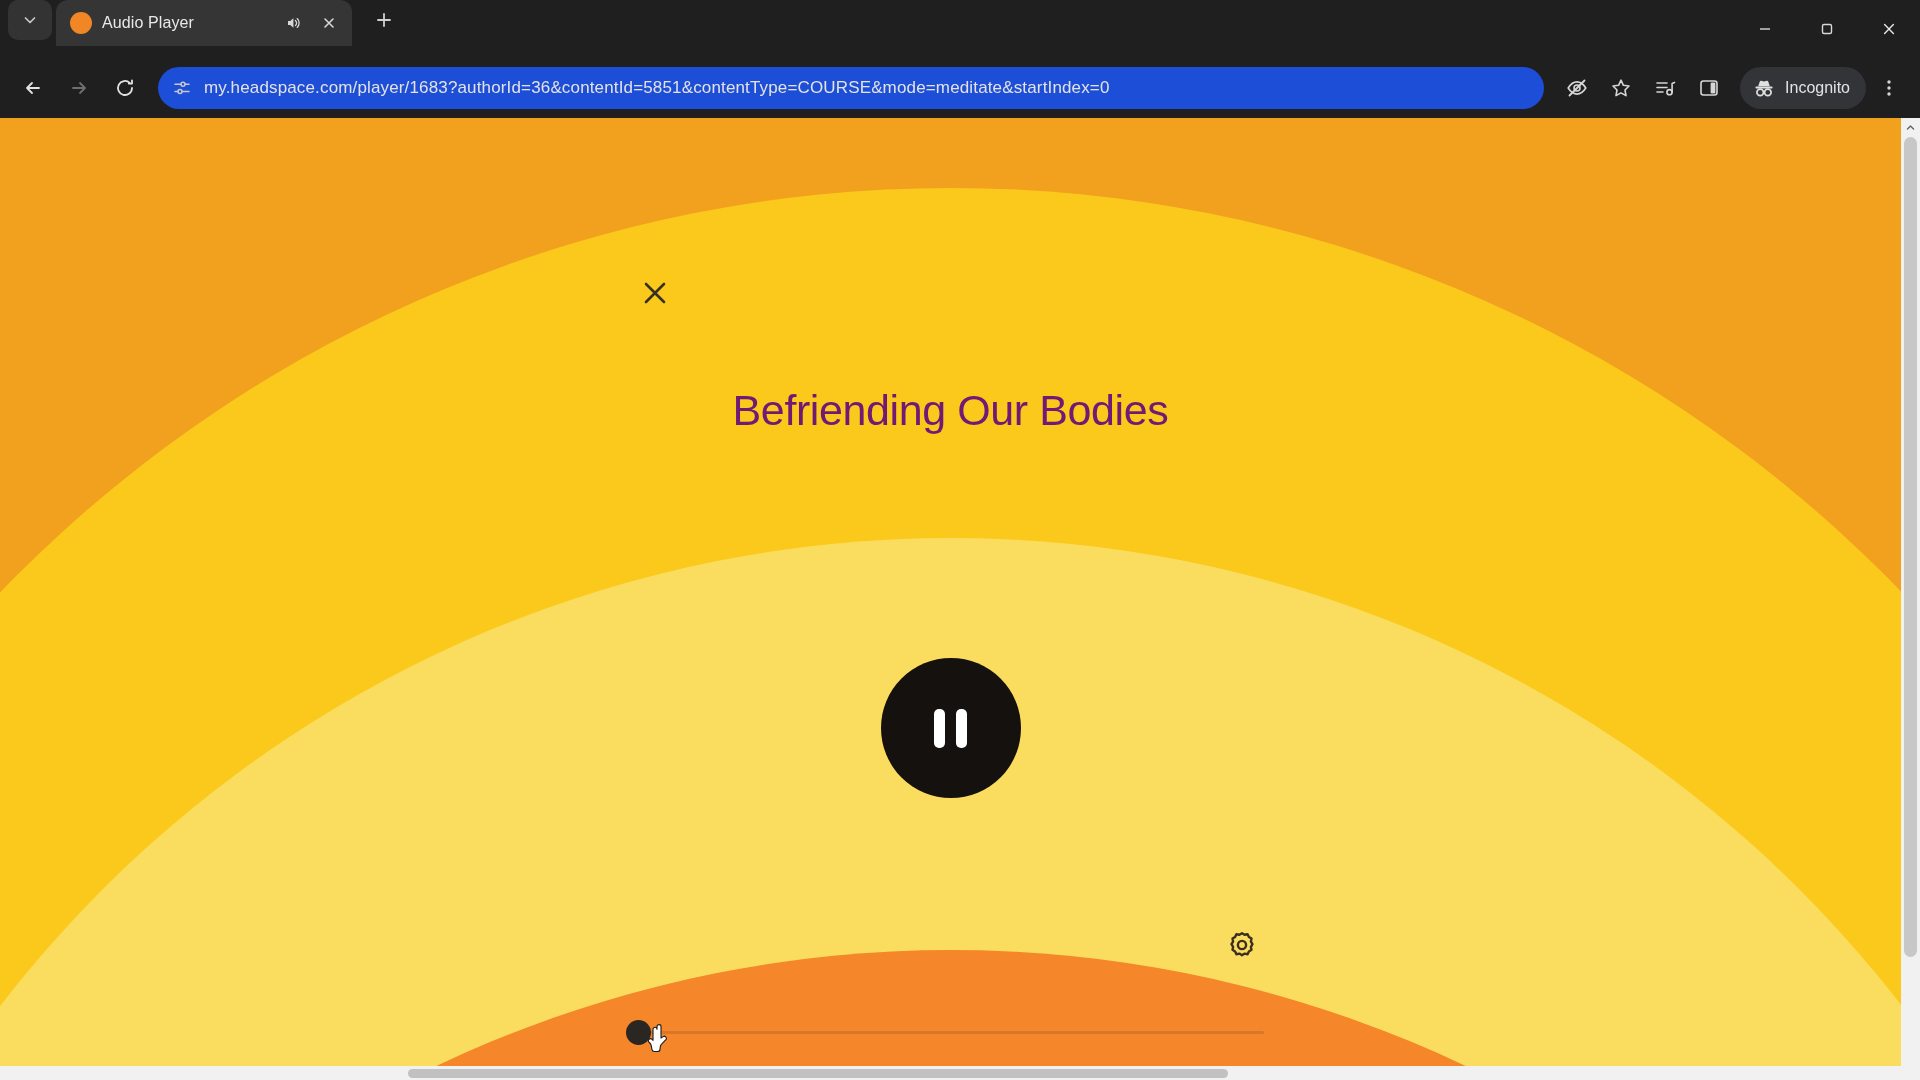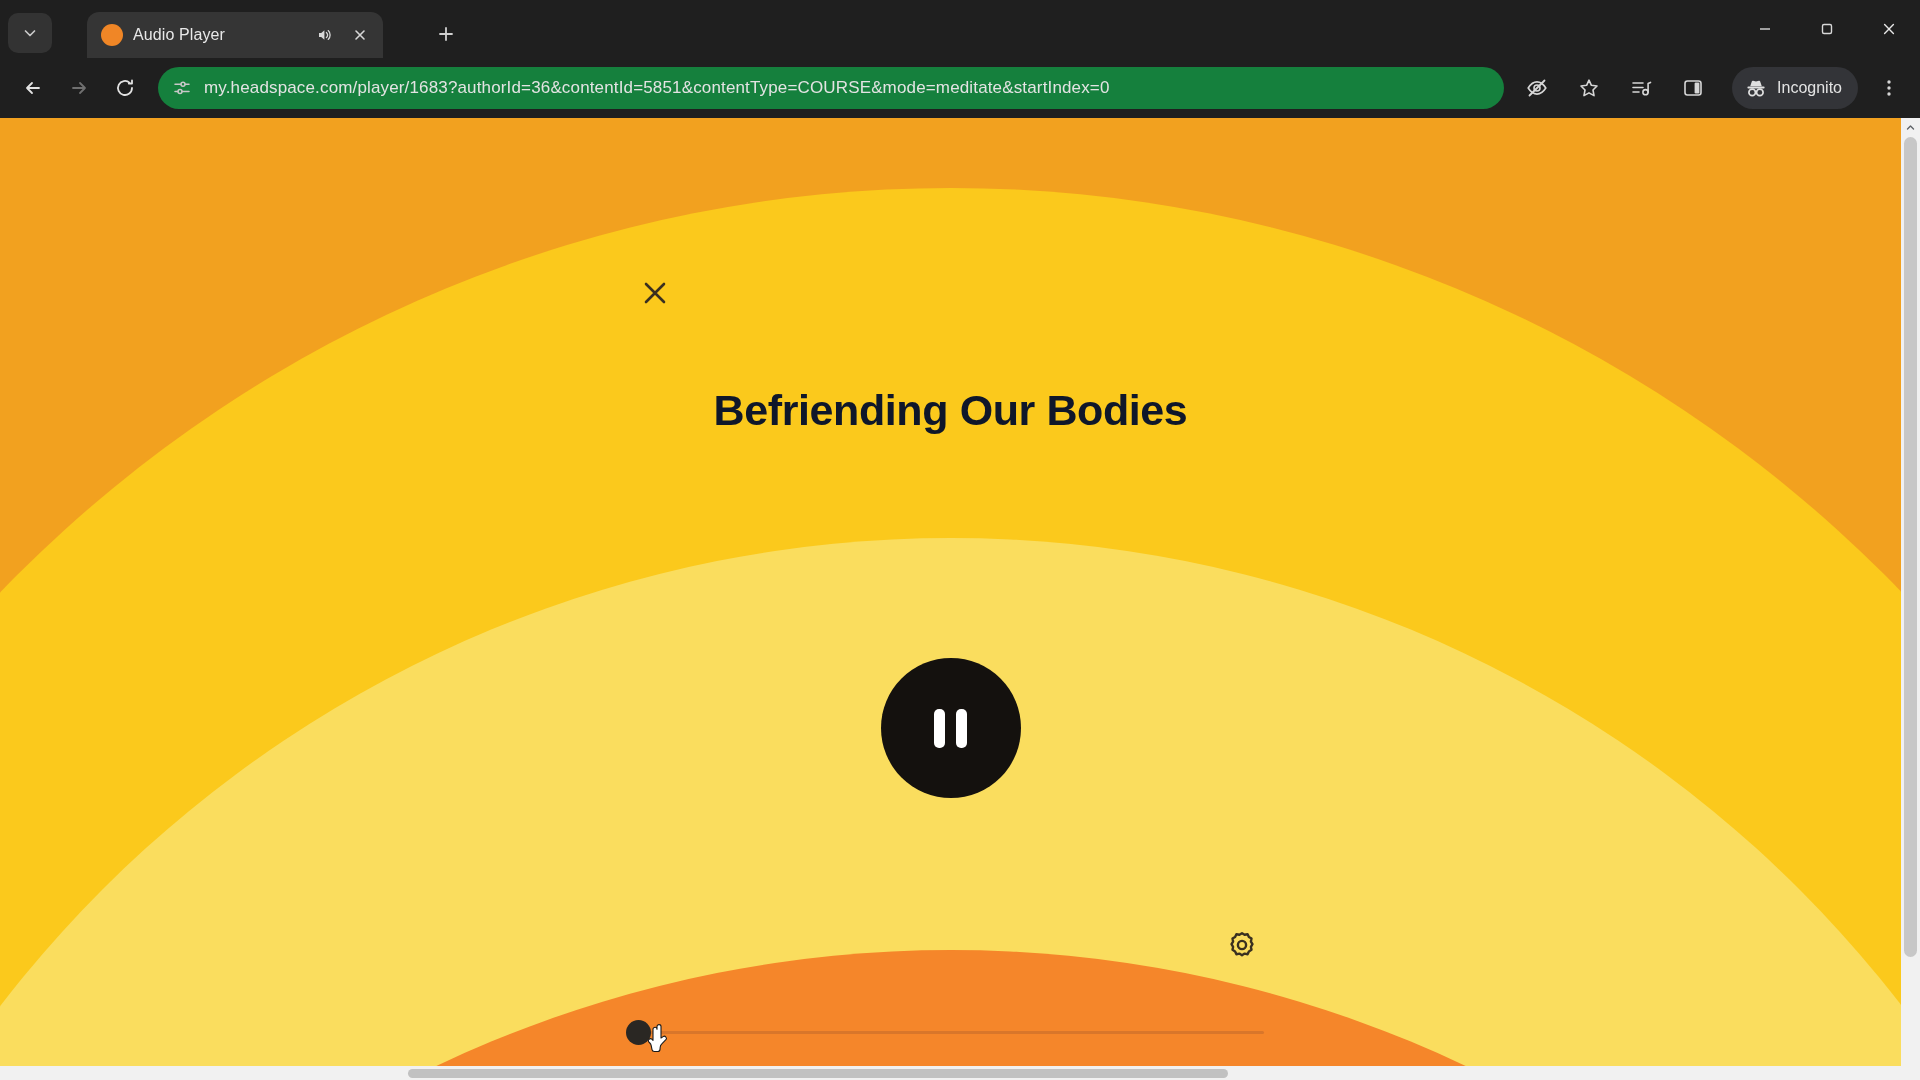--- a/index.html
+++ b/index.html
@@ -8,23 +8,22 @@
     overflow: hidden;
     font-family: "Liberation Sans", sans-serif;
     background: #1f1f1f;
   }
 
   
   .browser { width: 1920px; height: 1080px; display: flex; flex-direction: column; }
 
   .tabstrip {
     height: 58px; background: #1f1f1f;
-    display: flex; align-items: flex-end; padding-left: 8px; position: relative;
+    display: flex; align-items: flex-start; padding-left: 8px; position: relative;
     flex: 0 0 58px;
-    gap: 31px;
   }
   .tablist-btn {
     width: 44px; height: 40px; margin-bottom: 5px; margin-right: 4px;
     border-radius: 10px; background: #333333;
     display: flex; align-items: center; justify-content: center;
   }
   .tablist-btn svg { display:block; }
 
   .tab {
     height: 46px; width: 296px; background: #353535;
@@ -42,28 +41,28 @@
 
   .winctrls { position: absolute; right: 0; top: 0; height: 58px; display: flex; }
   .winctrl { width: 62px; height: 58px; display: flex; align-items: center; justify-content: center; }
 
   .toolbar {
     height: 60px; background: #1f1f1f; display: flex; align-items: center;
     padding: 0 10px 0 12px; gap: 4px; flex: 0 0 60px;
   }
   .navbtn { width: 42px; height: 42px; border-radius: 50%; display: flex; align-items: center; justify-content: center; flex: 0 0 42px; }
   .omnibox {
-    flex: 1 1 auto; height: 42px; background: #15803d; border-radius: 21px;
+    flex: 1 1 auto; height: 42px; background: #1d4ed8; border-radius: 21px;
     display: flex; align-items: center; padding: 0 14px; gap: 12px; margin: 0 8px; min-width: 0;
   }
   .omnibox .url {
     color: #e3e3e3; font-size: 17px; white-space: nowrap; overflow: hidden;
     text-overflow: ellipsis; letter-spacing: .15px;
   }
-  .tb-right { display: flex; align-items: flex-start; gap: 10px; }
+  .tb-right { display: flex; align-items: flex-start; gap: 2px; }
   .incognito-pill {
     height: 42px; border-radius: 21px; background: #333438; display: flex; align-items: center;
     gap: 9px; padding: 0 16px 0 12px; margin-left: 8px;
   }
   .incognito-pill span { color: #e3e3e3; font-size: 16px; white-space: nowrap; }
 
   
   .viewport {
     flex: 1 1 auto; position: relative; overflow: hidden; background: #f5a524;
   }
@@ -77,21 +76,21 @@
   .arc-3 { width: 2400px; height: 2400px; top: 420px; background: #fadd5e; }
   .arc-4 { width: 2400px; height: 2400px; top: 832px; background: #f5862a; }
 
   .ui { position: absolute; inset: 0; }
 
   .close-x { position: absolute; left: 632px; top: 152px; width: 46px; height: 46px;
              display: flex; align-items: center; justify-content: center; }
 
   .title {
     position: absolute; left: 0; right: 0; top: 268px; text-align: center;
-    color: #0f172a; font-size: 43px; font-weight: 700; letter-spacing: -0.4px;
+    color: #701a75; font-size: 43px; font-weight: 400; letter-spacing: -0.4px;
   }
   .session {
     position: absolute; left: 0; right: 0; top: 358px; text-align: center;
     color: #5d4f24; font-size: 23px; letter-spacing: .2px;
   }
 
   .playbtn {
     position: absolute; left: 50%; top: 540px; transform: translateX(-50%);
     width: 140px; height: 140px; border-radius: 50%; background: #14110e;
     display: flex; align-items: center; justify-content: center; gap: 11px;

